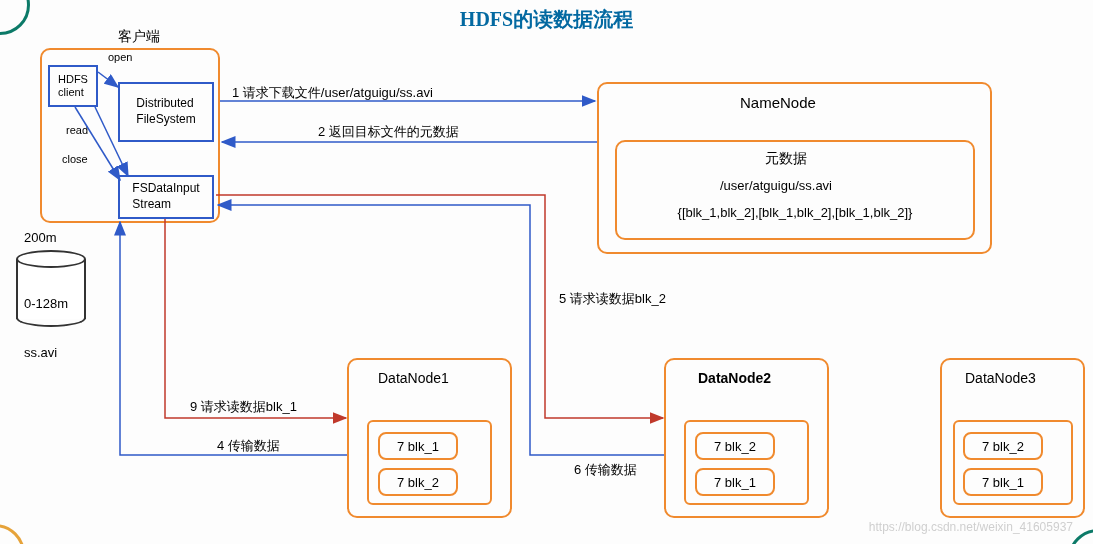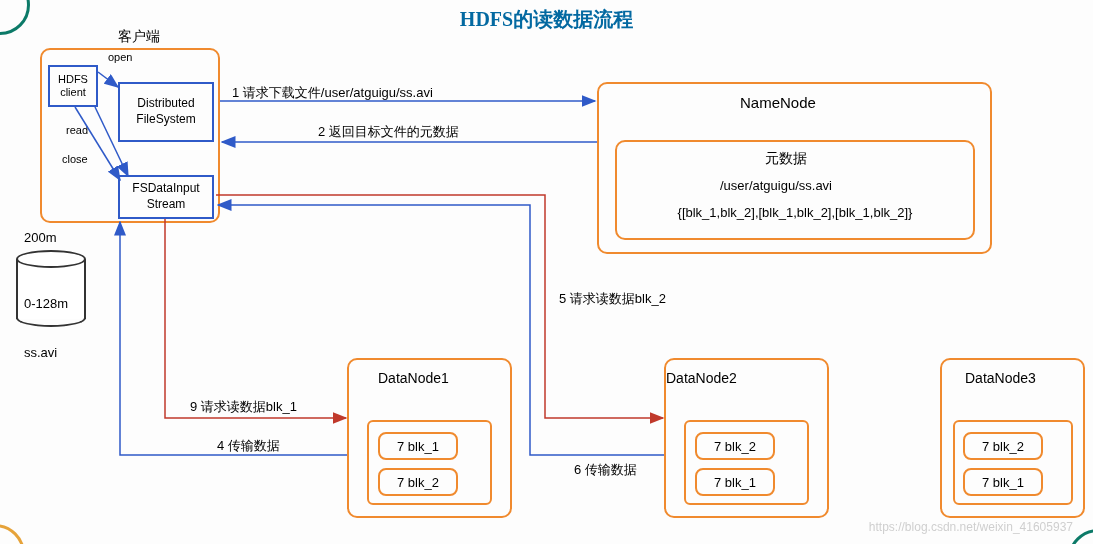--- a/index.html
+++ b/index.html
@@ -8,21 +8,21 @@
     .watermark { position: absolute; bottom: 10px; right: 20px; color: rgba(120,120,120,0.35); font-size: 12px; }
     .obox { position: absolute; border: 2px solid #f08a2e; border-radius: 10px; }
     .bbox { position: absolute; border: 2px solid #2f5ac8; }
     .lbl { position: absolute; font-size: 12px; }
     .storage { position: absolute; width: 70px; }
     .storage .top-ellipse { width: 70px; height: 18px; border: 2px solid #333; border-radius: 50%; background: #fff; position: absolute; top: 0; z-index: 2; }
     .storage .body { width: 70px; height: 60px; border-left: 2px solid #333; border-right: 2px solid #333; position: absolute; top: 9px; background: #fff; }
     .storage .bot-arc { width: 70px; height: 18px; border: 2px solid #333; border-top: none; border-radius: 0 0 35px 35px / 0 0 9px 9px; position: absolute; top: 59px; }
     .txt { position: absolute; font-size: 13px; text-align: center; }
     svg.overlay { position: absolute; top: 0; left: 0; width: 1093px; height: 544px; pointer-events: none; }
-    .center { display: flex; align-items: center; justify-content: center; text-align: center; }
+    .center { display: flex; align-items: center; justify-content: center; text-align: left; }
     .inner-blk { border: 2px solid #f08a2e; border-radius: 8px; margin: 4px auto; width: 80px; height: 28px; display:flex; align-items:center; justify-content:center; font-size:13px; }
     .corner-deco { position: absolute; width: 60px; height: 60px; border: 3px solid #0c7a68; border-radius: 50%; }
   </style>
 </head>
 <body>
 
 <div class="title">HDFS的读数据流程</div>
 
 <div class="corner-deco" style="top:-25px; left:-30px;"></div>
 <div class="corner-deco" style="bottom:-40px; left:-35px; border-color:#e6a33a;"></div>
@@ -64,21 +64,21 @@
 <div class="txt" style="top:370px; left:378px; font-size:14px;">DataNode1</div>
 <div class="obox" style="top:420px; left:367px; width:125px; height:85px; border-radius:6px;"></div>
 <div class="txt" style="top:428px; left:378px;">
     <div class="inner-blk">7 blk_1</div>
   </div>
 <div class="txt" style="top:464px; left:378px;">
     <div class="inner-blk">7 blk_2</div>
   </div>
 
 <div class="obox" style="top:358px; left:664px; width:165px; height:160px;"></div>
-<div class="txt" style="top:370px; left:666px; font-size:14px;">DataNode2</div>
+<div class="txt" style="top:370px; left:698px; font-size:14px;font-weight:bold;">DataNode2</div>
 <div class="obox" style="top:420px; left:684px; width:125px; height:85px; border-radius:6px;"></div>
 <div class="txt" style="top:428px; left:695px;">
     <div class="inner-blk">7 blk_2</div>
   </div>
 <div class="txt" style="top:464px; left:695px;">
     <div class="inner-blk">7 blk_1</div>
   </div>
 
 <div class="obox" style="top:358px; left:940px; width:145px; height:160px;"></div>
 <div class="txt" style="top:370px; left:965px; font-size:14px;">DataNode3</div>

